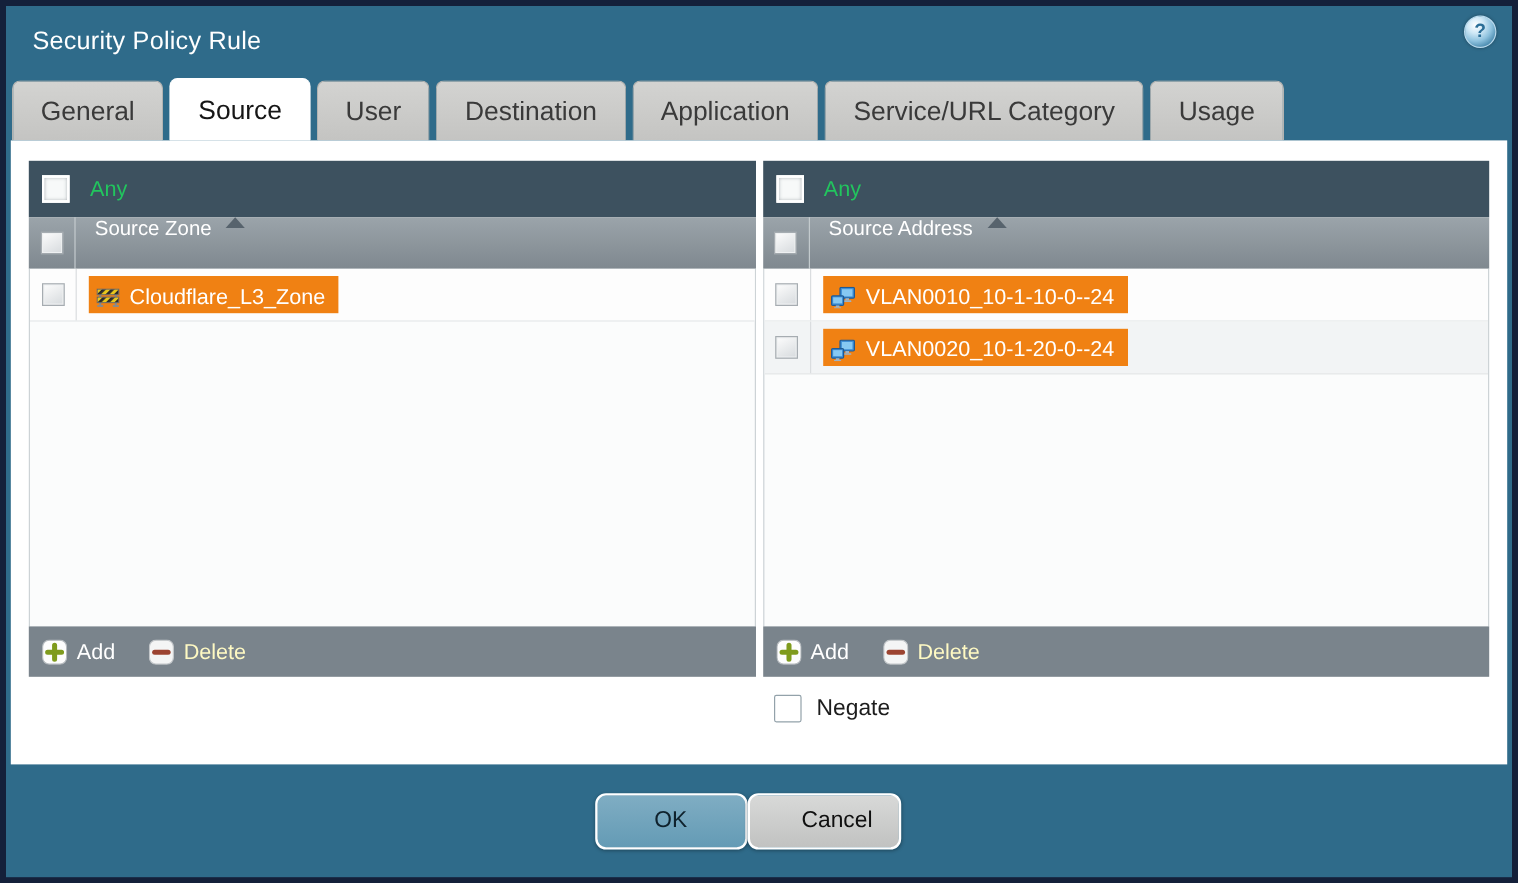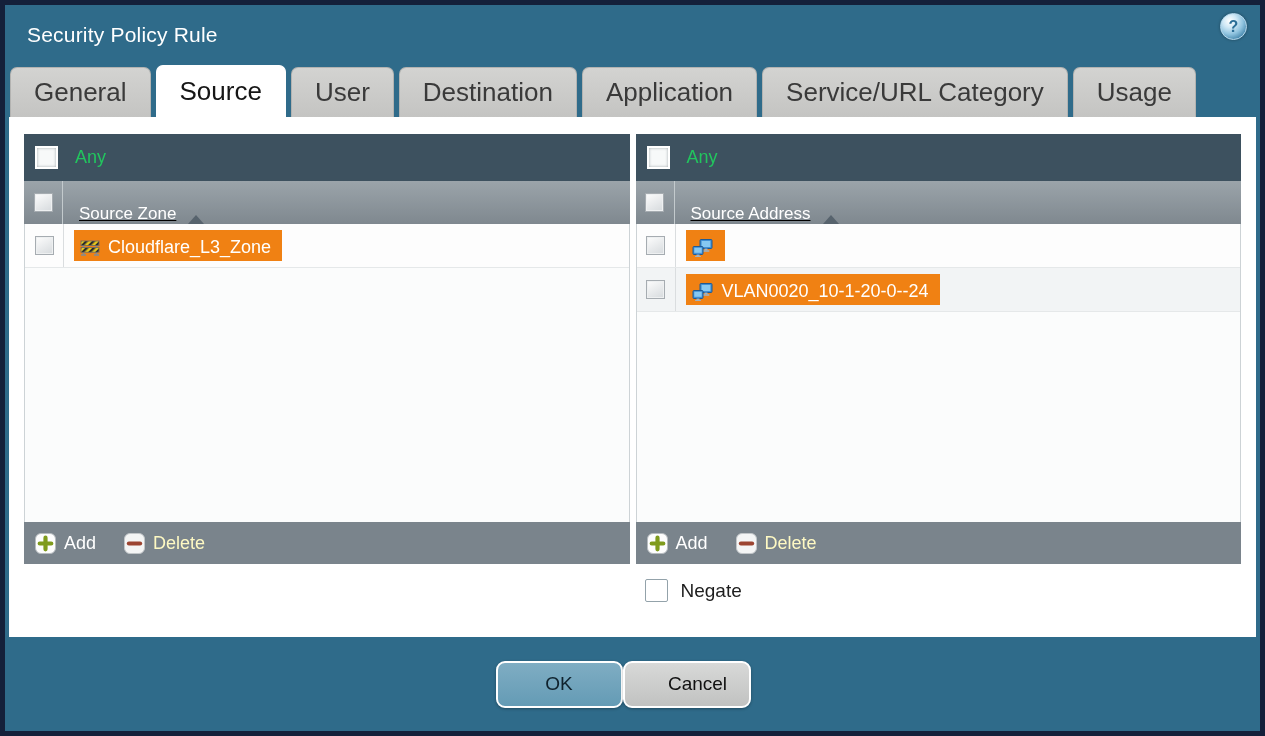--- a/index.html
+++ b/index.html
@@ -26,21 +26,21 @@
     box-shadow:0 0 3px rgba(0,0,0,.35);
     cursor:pointer;
   }
 
   
   .tabrow { height:52px; display:flex; align-items:flex-end; padding-left:5px; gap:5px; flex:0 0 auto; }
   .tab {
     background:linear-gradient(#d3d3d1,#c4c4c2);
     border:1px solid #b3b3b1; border-bottom:none;
     border-radius:7px 7px 0 0;
-    color:#3a3a3a; font-size:26px;
+    color:#3a3a3a; font-size:22px;
     height:50px; line-height:49px; padding:0 23px;
     cursor:pointer; white-space:nowrap;
   }
   .tab.active {
     background:#fff; border-color:#fff; color:#161616;
     height:52px; line-height:51px; position:relative; z-index:2;
   }
 
   
   .main { background:#fff; margin:0 4px; height:520px; padding:17px 15px 0; flex:0 0 auto; }
@@ -48,21 +48,21 @@
   .panel { flex:1; display:flex; flex-direction:column; height:430px; }
 
   .any-row { height:47px; background:#3d515f; display:flex; align-items:center; padding-left:11px; flex:0 0 auto; }
   .any-label { color:#22c55e; font-size:18px; margin-left:17px; }
   .cb-any {
     width:23px; height:23px; background:#f7f9f9;
     border:2px solid #ffffff; box-shadow:inset 0 0 3px rgba(60,70,80,.45);
     cursor:pointer;
   }
 
-  .header-row { height:43px; background:linear-gradient(#9ba4aa,#7f888f); display:flex; align-items:flex-end; flex:0 0 auto;text-decoration:underline; }
+  .header-row { height:43px; background:linear-gradient(#9ba4aa,#7f888f); display:flex; align-items:flex-start; flex:0 0 auto; }
   .cb-cell { width:39px; height:100%; display:flex; align-items:center; justify-content:center; flex:0 0 auto; }
   .header-row .cb-cell { border-right:1px solid #c3cacd; }
   .col-label { color:#fff; font-size:17px; margin-left:16px; cursor:pointer; }
   .sort-tri {
     width:0; height:0; margin-left:12px;
     border-left:8px solid transparent; border-right:8px solid transparent;
     border-bottom:9px solid #57636d;
   }
 
   .cb {
@@ -203,20 +203,21 @@
               <svg width="22" height="18" viewBox="0 0 22 18">
                 <rect x="8" y="0.5" width="12" height="9" rx="1" fill="#3f8fd6" stroke="#1f5a94"></rect>
                 <rect x="9.6" y="2" width="8.8" height="6" fill="#86c8f2"></rect>
                 <rect x="12.5" y="9.5" width="3" height="1.8" fill="#9db3c6"></rect>
                 <rect x="10.5" y="11.3" width="7" height="1.4" rx="0.7" fill="#9db3c6"></rect>
                 <rect x="1" y="7.5" width="10" height="8" rx="1" fill="#3f8fd6" stroke="#1f5a94"></rect>
                 <rect x="2.3" y="8.8" width="7.4" height="5" fill="#86c8f2"></rect>
                 <rect x="4.5" y="15.5" width="3" height="1.5" fill="#9db3c6"></rect>
                 <rect x="3" y="17" width="6" height="1" rx="0.5" fill="#9db3c6"></rect>
               </svg>
+              <span>VLAN0010_10-1-10-0--24</span>
             </span>
           </div>
           <div class="row alt">
             <div class="cb-cell">
               <div class="cb"></div>
             </div>
             <span class="tag">
               <svg width="22" height="18" viewBox="0 0 22 18">
                 <rect x="8" y="0.5" width="12" height="9" rx="1" fill="#3f8fd6" stroke="#1f5a94"></rect>
                 <rect x="9.6" y="2" width="8.8" height="6" fill="#86c8f2"></rect>

